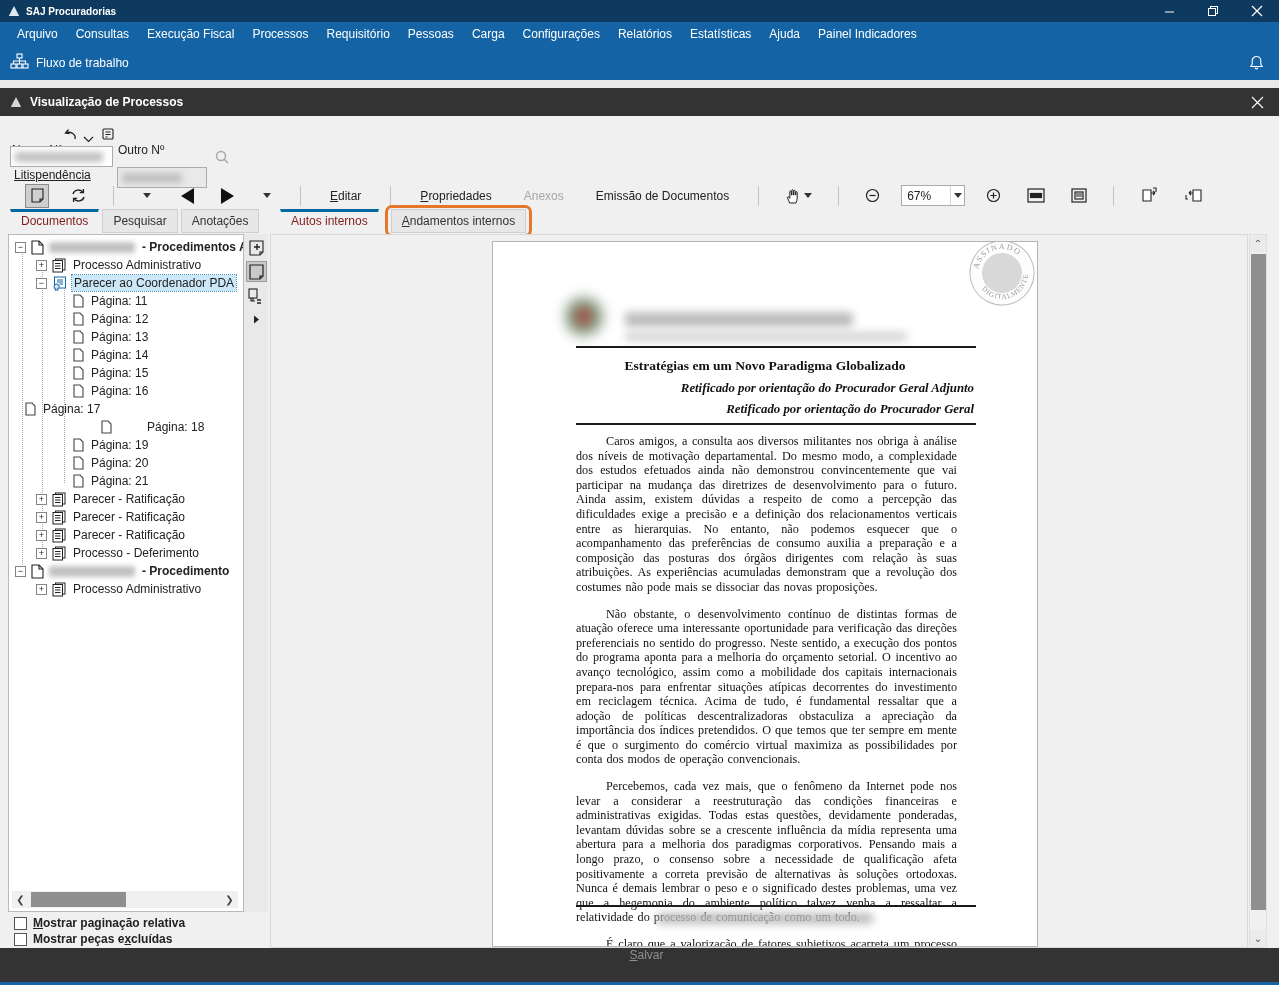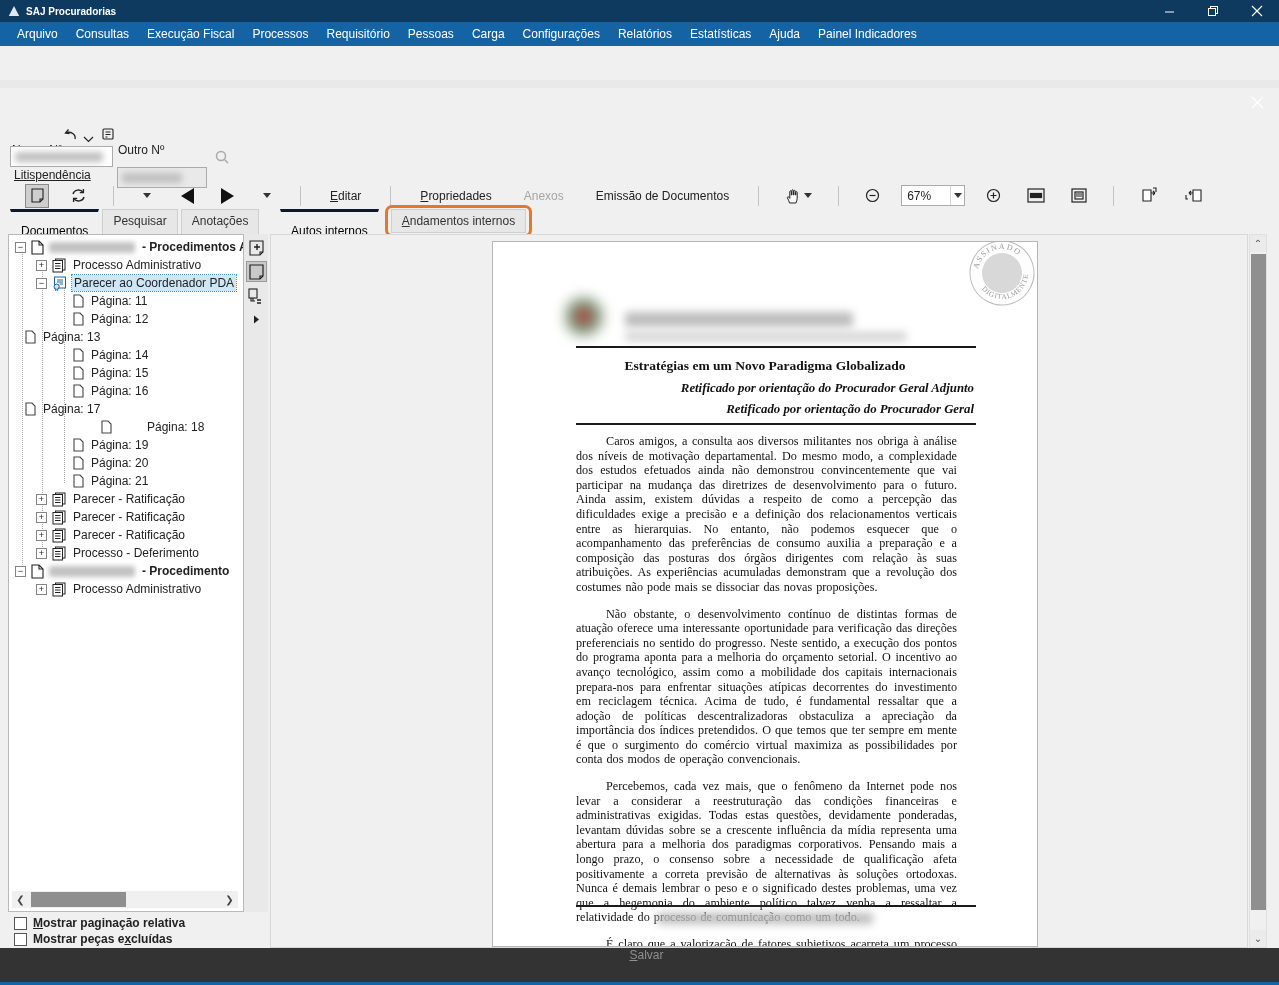--- a/index.html
+++ b/index.html
@@ -47,21 +47,21 @@
   .tri.left  { border-top:8px solid transparent; border-bottom:8px solid transparent; border-right:13px solid #111; }
   .tri.right { border-top:8px solid transparent; border-bottom:8px solid transparent; border-left:13px solid #111; }
   .tri.down-sm { border-left:4px solid transparent; border-right:4px solid transparent; border-top:5px solid #333; }
   #zoom-combo { display:flex; align-items:center; border:1px solid #ababab; background:#fff; height:21px; width:64px; }
   #zoom-combo .v { flex:1; padding-left:5px; }
   #zoom-combo .dd { width:14px; height:100%; display:flex; align-items:center; justify-content:center; border-left:1px solid #d5d5d5; }
 
   
   .tab { font-size:12px; padding:4px 10px; border:1px solid transparent; white-space:nowrap; }
   .tab.inactive { background:#e7e7e7; border:1px solid #cfcfcf; color:#333; }
-  .tab.active { color:#000000; border-top:3px solid #0f172a; padding-top:12px; background:#f0f0f0; }
+  .tab.active { color:#7f1d1d; border-top:3px solid #0369a1; padding-top:2px; background:#f0f0f0; }
   #left-tabs { left:10px; top:209px; display:flex; gap:3px; }
   #right-tabs { left:280px; top:209px; display:flex; gap:6px; align-items:flex-start; }
   .hl-box { border:3px solid #e4772b; border-radius:7px; padding:1px 3px; margin-top:-4px; }
   u { text-decoration:underline; }
 
   
   #treepanel { left:8px; top:234px; width:236px; height:678px; background:#fff; border:1px solid #b9b9b9; overflow:hidden; }
   .guide { position:absolute; border-left:1px dotted #a8a8a8; width:0; }
   .trow { position:relative; height:18px; display:flex; align-items:center; white-space:nowrap; font-size:12px; }
   .trow.sel .tlabel { background:#cbe7f8; outline:1px dotted #4a90c4; }
@@ -146,22 +146,50 @@
       <div class="menu-item">Requisitório</div>
       <div class="menu-item">Pessoas</div>
       <div class="menu-item">Carga</div>
       <div class="menu-item">Configurações</div>
       <div class="menu-item">Relatórios</div>
       <div class="menu-item">Estatísticas</div>
       <div class="menu-item">Ajuda</div>
       <div class="menu-item">Painel Indicadores</div>
     </div>
 
+  <div class="abs" id="bluebar">
+    <div id="workflow-btn">
+      <span>
+        <svg width="19" height="17" viewBox="0 0 19 17" fill="none" stroke="#fff" stroke-width="1.1">
+          <rect x="7" y="1" width="5" height="4"></rect>
+            <rect x="1" y="11" width="5" height="4"></rect>
+            <rect x="7" y="11" width="5" height="4"></rect>
+            <rect x="13" y="11" width="5" height="4"></rect>
+          <path d="M9.5 5v3M3.5 11V8h12v3M9.5 8v3"></path>
+        </svg>
+      </span>
+      <span>Fluxo de trabalho</span>
+    </div>
+    <span class="abs" id="bell">
+      <svg width="17" height="18" viewBox="0 0 17 18" fill="none" stroke="#fff" stroke-width="1.1">
+        <path d="M8.5 2.5a4.3 4.3 0 0 1 4.3 4.3v3.4l1.4 2.3H2.8l1.4-2.3V6.8a4.3 4.3 0 0 1 4.3-4.3z"></path>
+        <path d="M7 13.8a1.6 1.6 0 0 0 3 0"></path>
+      </svg>
+    </span>
+  </div>
   <div class="abs" id="bluegap"></div>
 
+  <div class="abs" id="winheader">
+    <span class="logo">
+      <svg width="12" height="12" viewBox="0 0 12 12">
+          <path d="M6 1 L11.2 11 H0.8 Z" fill="#cfd6dd"></path>
+        </svg>
+    </span>
+    <span class="t">Visualização de Processos</span>
+  </div>
   <span class="abs" id="viewer-close">
     <svg width="13" height="13" viewBox="0 0 13 13" stroke="#fff" stroke-width="1.1">
         <path d="M1 1l11 11M12 1L1 12"></path>
       </svg>
   </span>
 
   <span class="abs lbl" style="left:12px; top:131px;">Nosso Nº</span>
   <span class="abs" style="left:62px; top:128px;">
     <svg width="15" height="13" viewBox="0 0 15 13" fill="none" stroke="#222" stroke-width="1.3">
         <path d="M13 11A6.5 5.5 0 0 0 4 4.8"></path>
@@ -346,21 +374,21 @@
         </div>
         <div class="trow" style="padding-left: 48px;">
           <span class="exp-spacer"></span>
           <span class="ticon">
             <svg width="11" height="14" viewBox="0 0 11 14" fill="none" stroke="#444" stroke-width="1.1">
               <path d="M1 1h6l3 3v9H1z" fill="#fff"></path>
             </svg>
           </span>
           <span class="tlabel">Página: 12</span>
         </div>
-        <div class="trow" style="">
+        <div class="trow" style="padding-left: 48px;">
           <span class="exp-spacer"></span>
           <span class="ticon">
             <svg width="11" height="14" viewBox="0 0 11 14" fill="none" stroke="#444" stroke-width="1.1">
               <path d="M1 1h6l3 3v9H1z" fill="#fff"></path>
             </svg>
           </span>
           <span class="tlabel">Página: 13</span>
         </div>
         <div class="trow" style="padding-left: 48px;">
           <span class="exp-spacer"></span>

